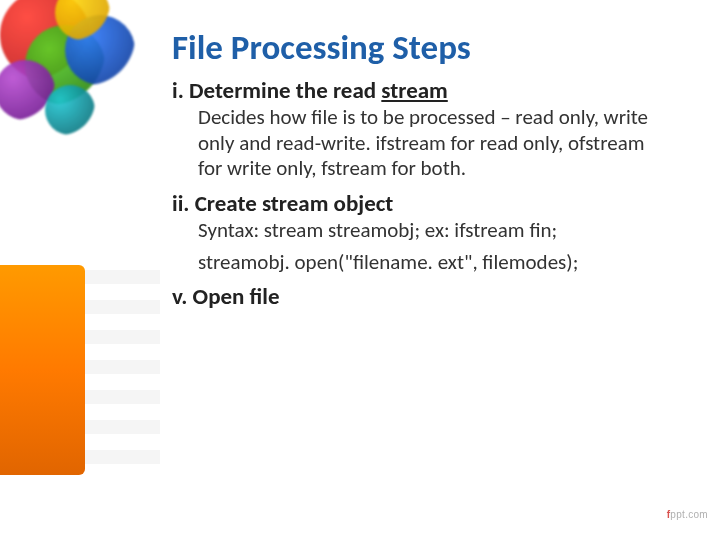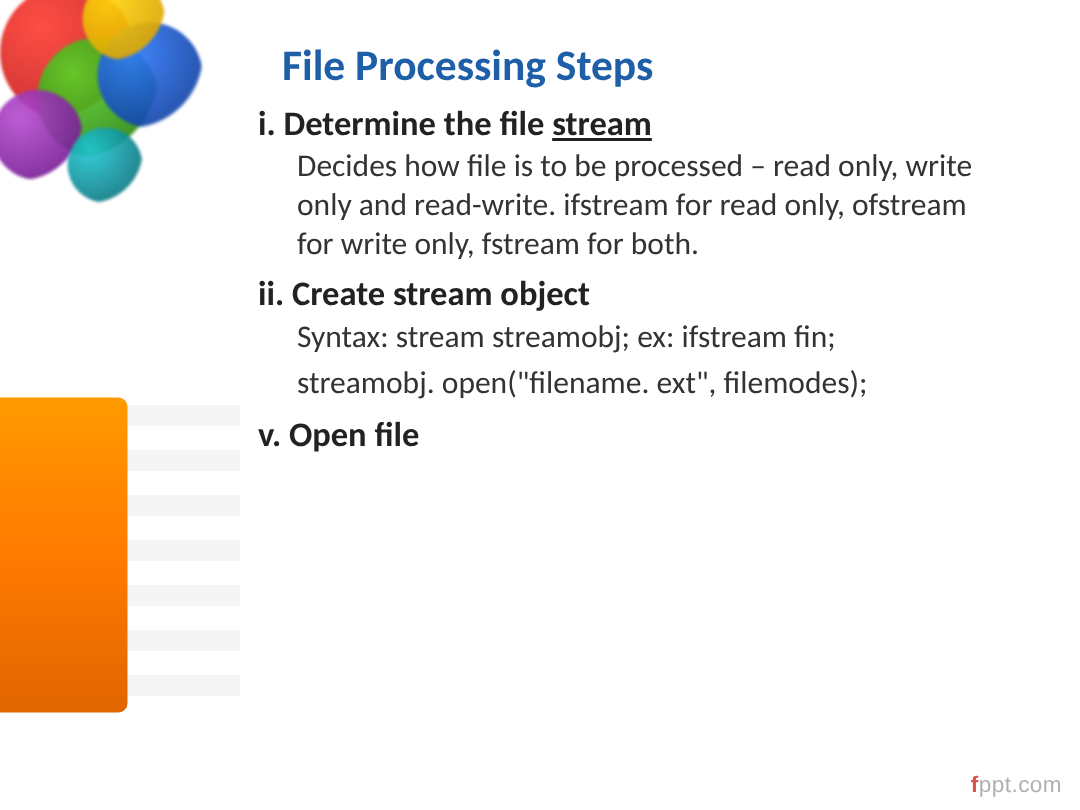--- a/index.html
+++ b/index.html
@@ -60,23 +60,23 @@
 
   .content {
     position: absolute;
     top: 28px;
     left: 172px;
     width: 520px;
     z-index: 2;
   }
   .title {
     color: #1F5FA8;
-    font-size: 29px;
+    font-size: 35px;
     font-weight: 700;
-    margin: 0 0 10px 16px;
+    margin: 0 0 10px 0;
     line-height: 1.1;
   }
   .step-head {
     color: #222;
     font-size: 23px;
     font-weight: 700;
     margin: 8px 0 2px 0;
     line-height: 1.15;
   }
   .underline { text-decoration: underline; text-align: center; }
@@ -85,22 +85,22 @@
     font-size: 21px;
     font-weight: 400;
     margin: 2px 0 6px 26px;
     line-height: 1.22;
     width: 470px;
   }
 
   .footer {
     position: absolute;
     right: 12px;
-    bottom: 8px;
-    font-size: 15px;
+    bottom: 20px;
+    font-size: 10px;
     color: #b0b0b0;
     letter-spacing: 0.3px;
     z-index: 2;
     font-family: Arial, sans-serif;
   }
   .footer .f { color:#d9534f; font-weight:700; }
 </style>
 </head>
 <body>
 
@@ -112,21 +112,21 @@
   <div class="swirl e"></div>
   <div class="swirl f"></div>
 </div>
 <div class="side-block"></div>
 <div class="shadow-bands"></div>
 
 <div class="content">
   <div class="title">File Processing Steps</div>
 
   <div class="step-head">
-    <span>i. Determine the file </span><span class="underline">stream</span>
+    <span>i. Determine the read </span><span class="underline">stream</span>
   </div>
   <div class="step-body">Decides how file is to be processed – read only, write only and read-write. ifstream for read only, ofstream for write only, fstream for both.</div>
 
   <div class="step-head">ii. Create stream object</div>
   <div class="step-body">Syntax: stream   streamobj; ex: ifstream fin;</div>
 
   <div class="step-body">streamobj. open("filename. ext", filemodes);</div>
 
 
   <div class="step-head">v. Open file</div>

